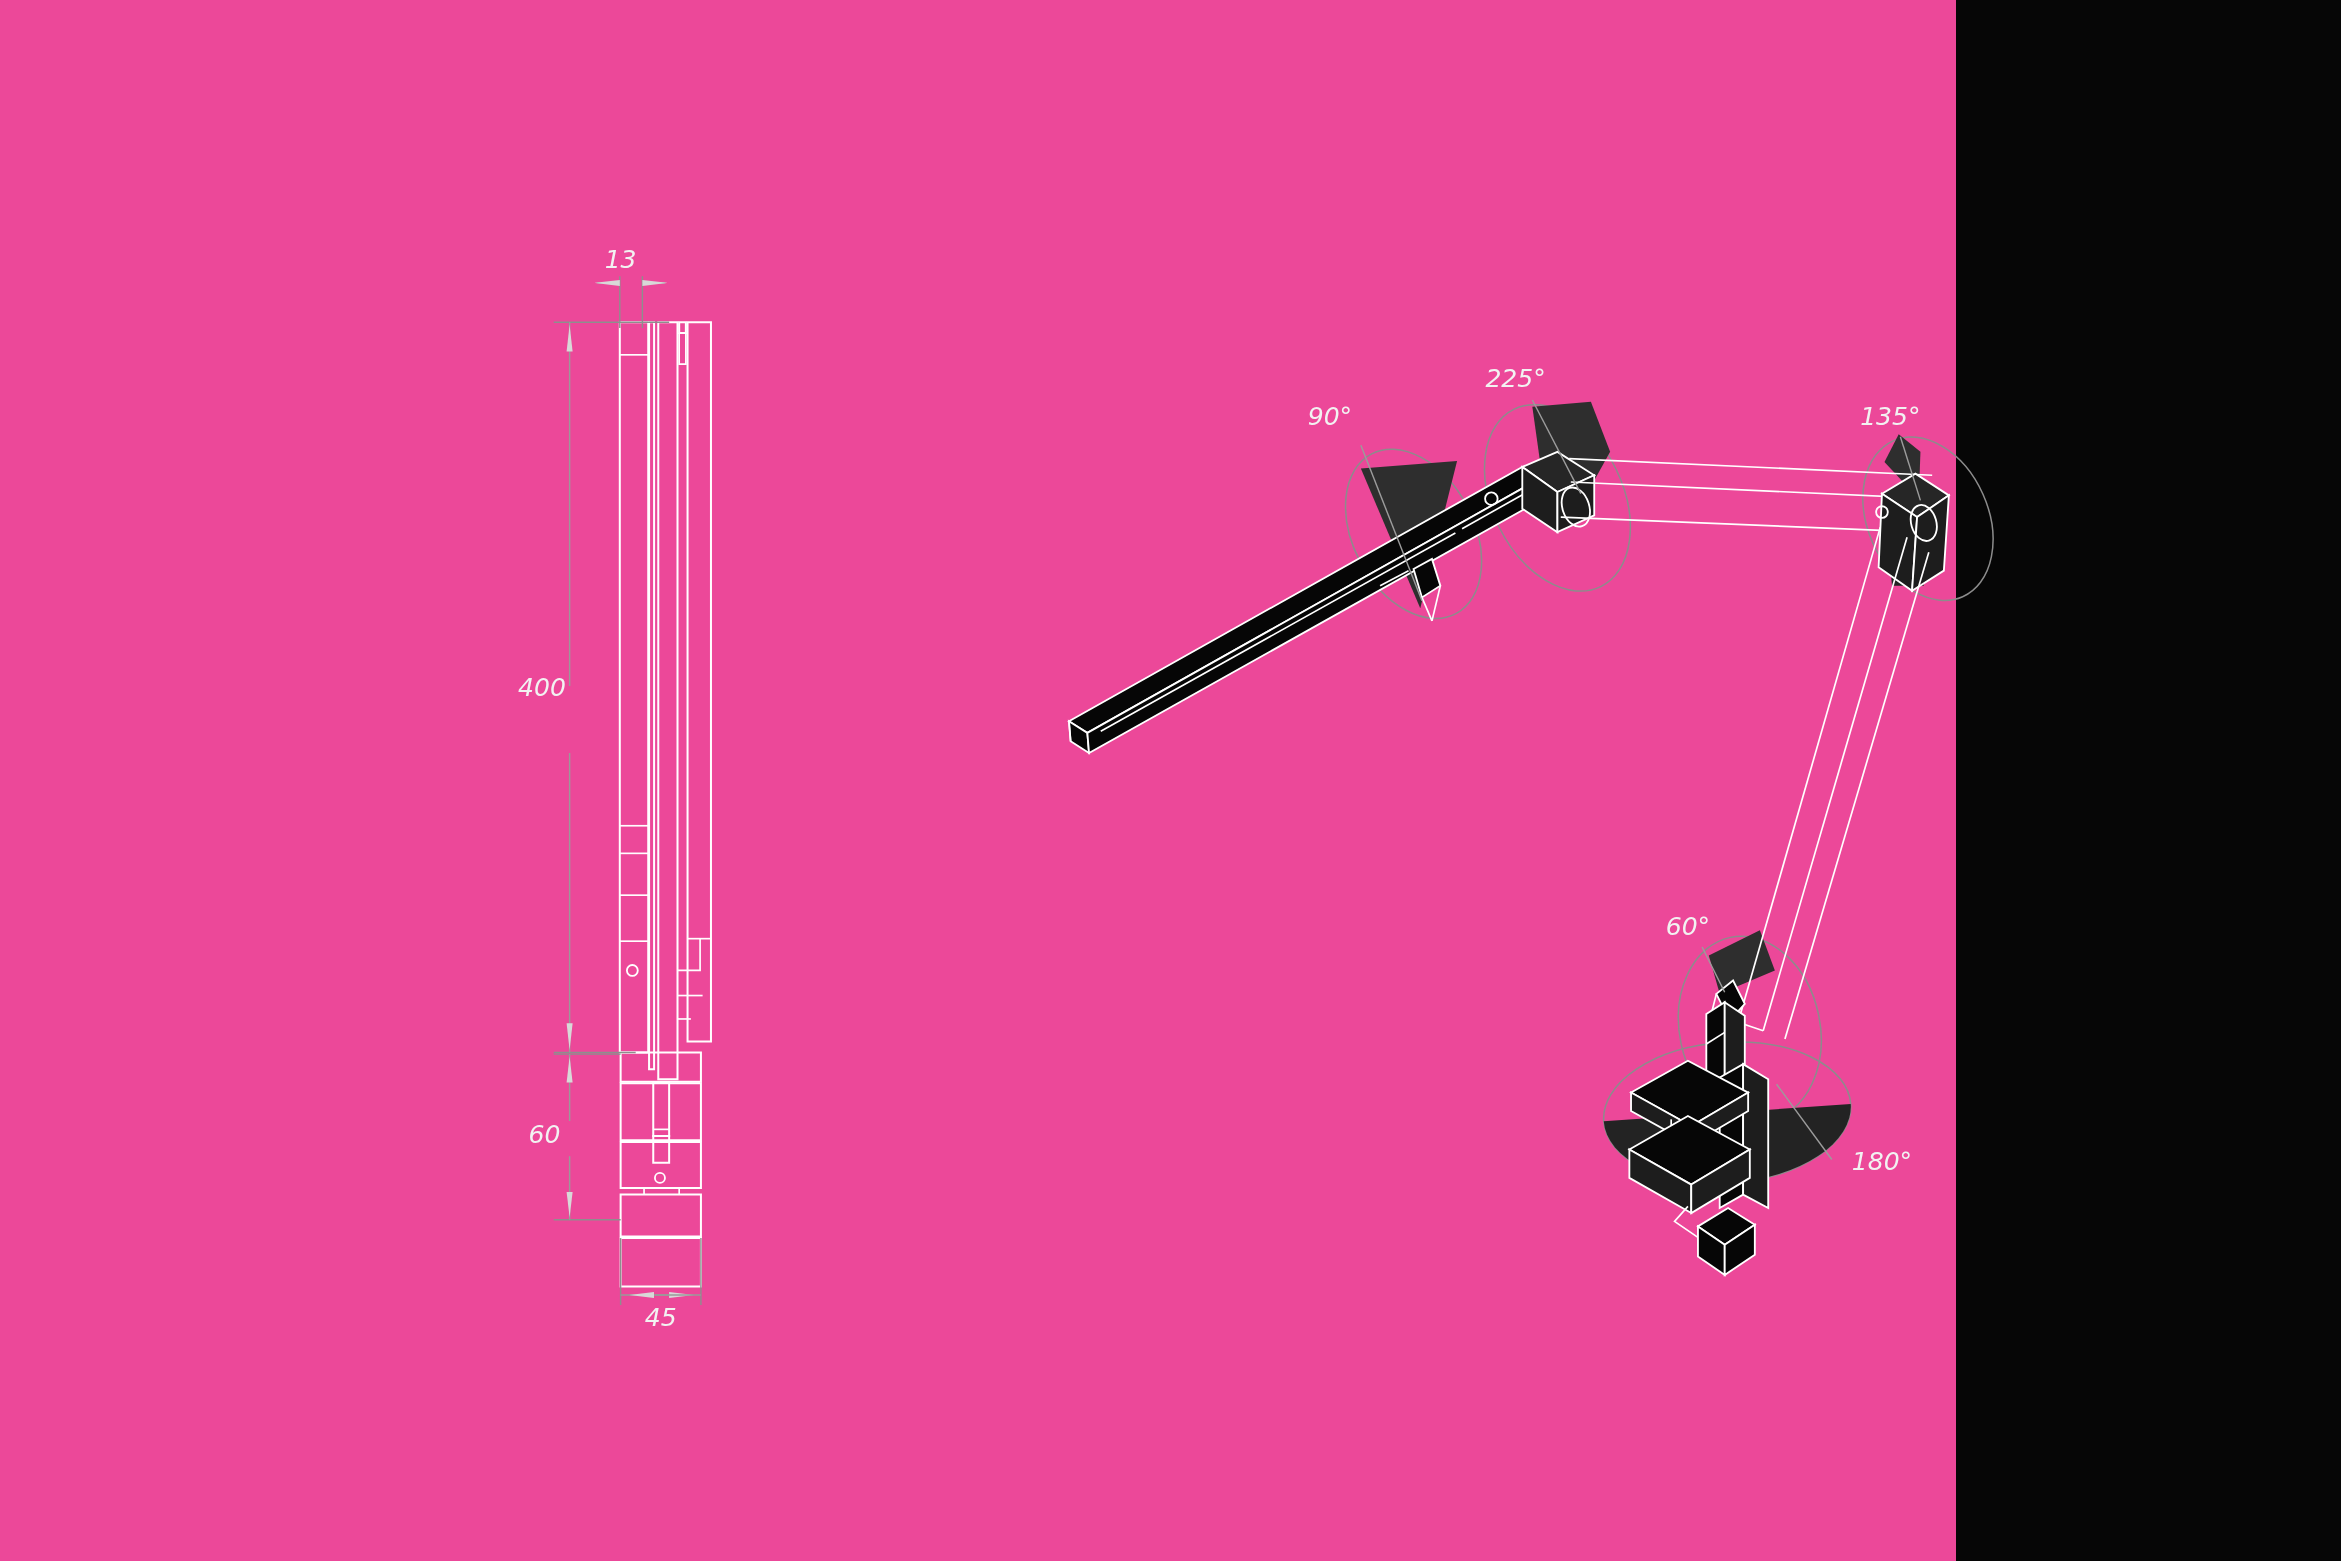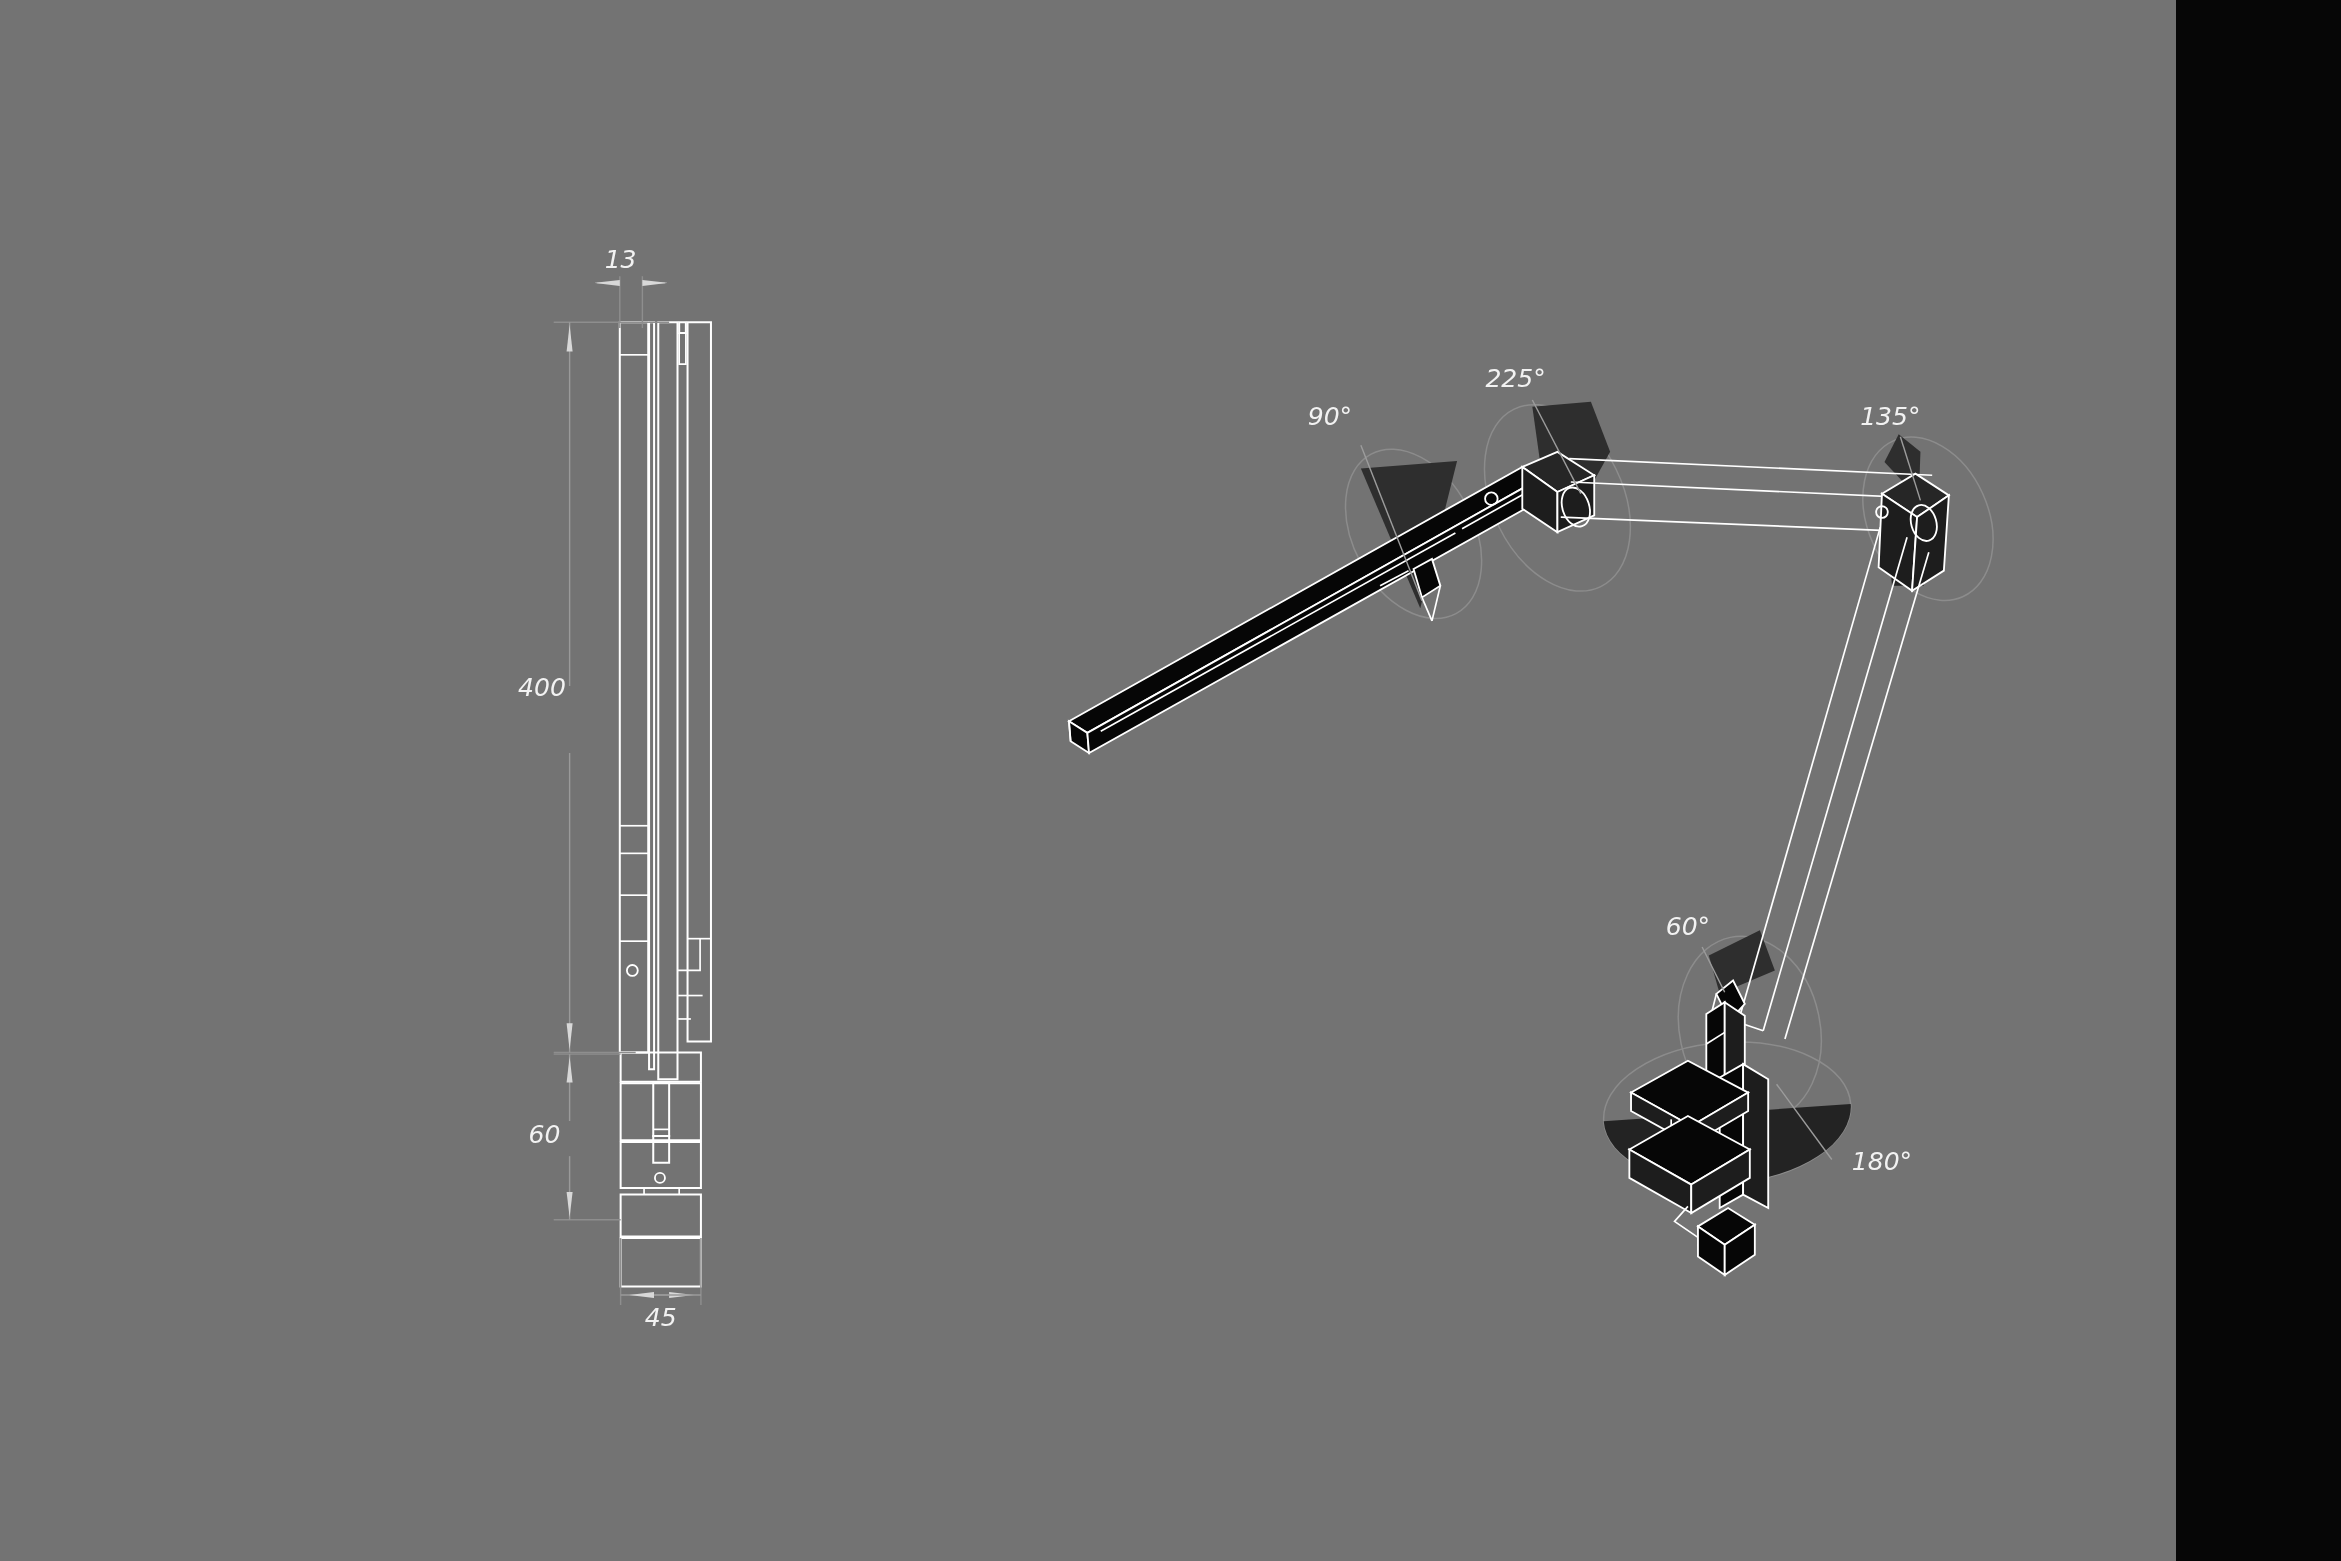--- a/index.html
+++ b/index.html
@@ -2,21 +2,21 @@
 <html style="font-size:13.4px"><head>
 <meta charset="utf-8">
 <title>Lamp Technical Drawing</title>
 <style>
   html,body{margin:0;padding:0;background:#060606;}
   body{
     width:2342px;height:1562px;
     font-family:"DejaVu Sans","Liberation Sans",sans-serif;
     overflow:hidden;position:relative;
   }
-  #stage{position:absolute;inset:0;width:2176px;height:1562px;background:#737373;}
+  #stage{position:absolute;inset:0;width:1956px;height:1562px;background:#ec4899;}
   svg#dwg{position:absolute;left:0;top:0;width:2342px;height:1562px;display:block;}
   .txt{
     font-family:"DejaVu Sans","Liberation Sans",sans-serif;
     font-style:italic;font-weight:300;
     fill:#f2f2f2;
   }
   .dim-txt{font-size:30px;}
   .ang-txt{font-size:30px;}
   .outline{fill:none;stroke:#ffffff;stroke-width:2.4;stroke-linejoin:miter;stroke-linecap:butt;}
   .outline-thin{fill:none;stroke:#ffffff;stroke-width:2.0;}

